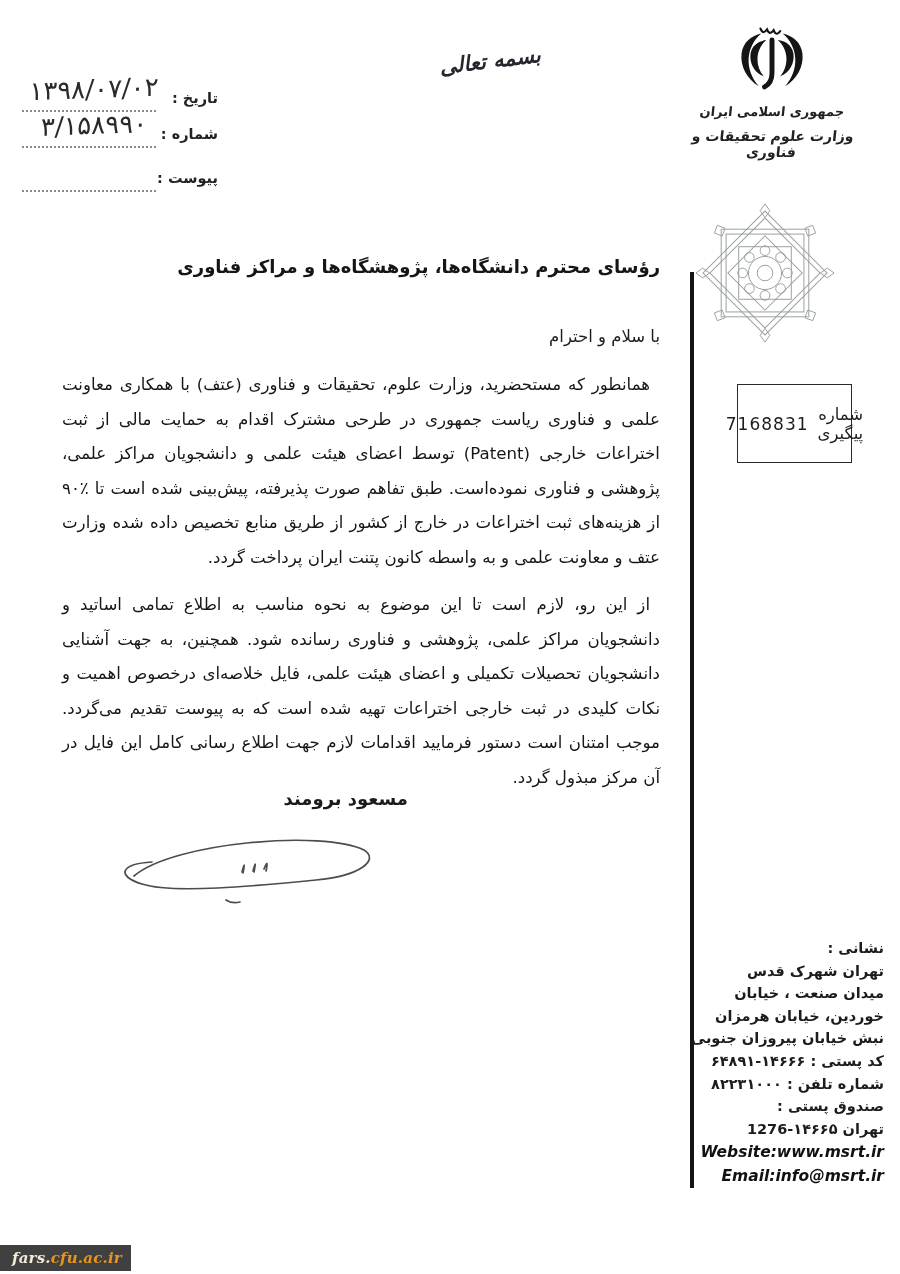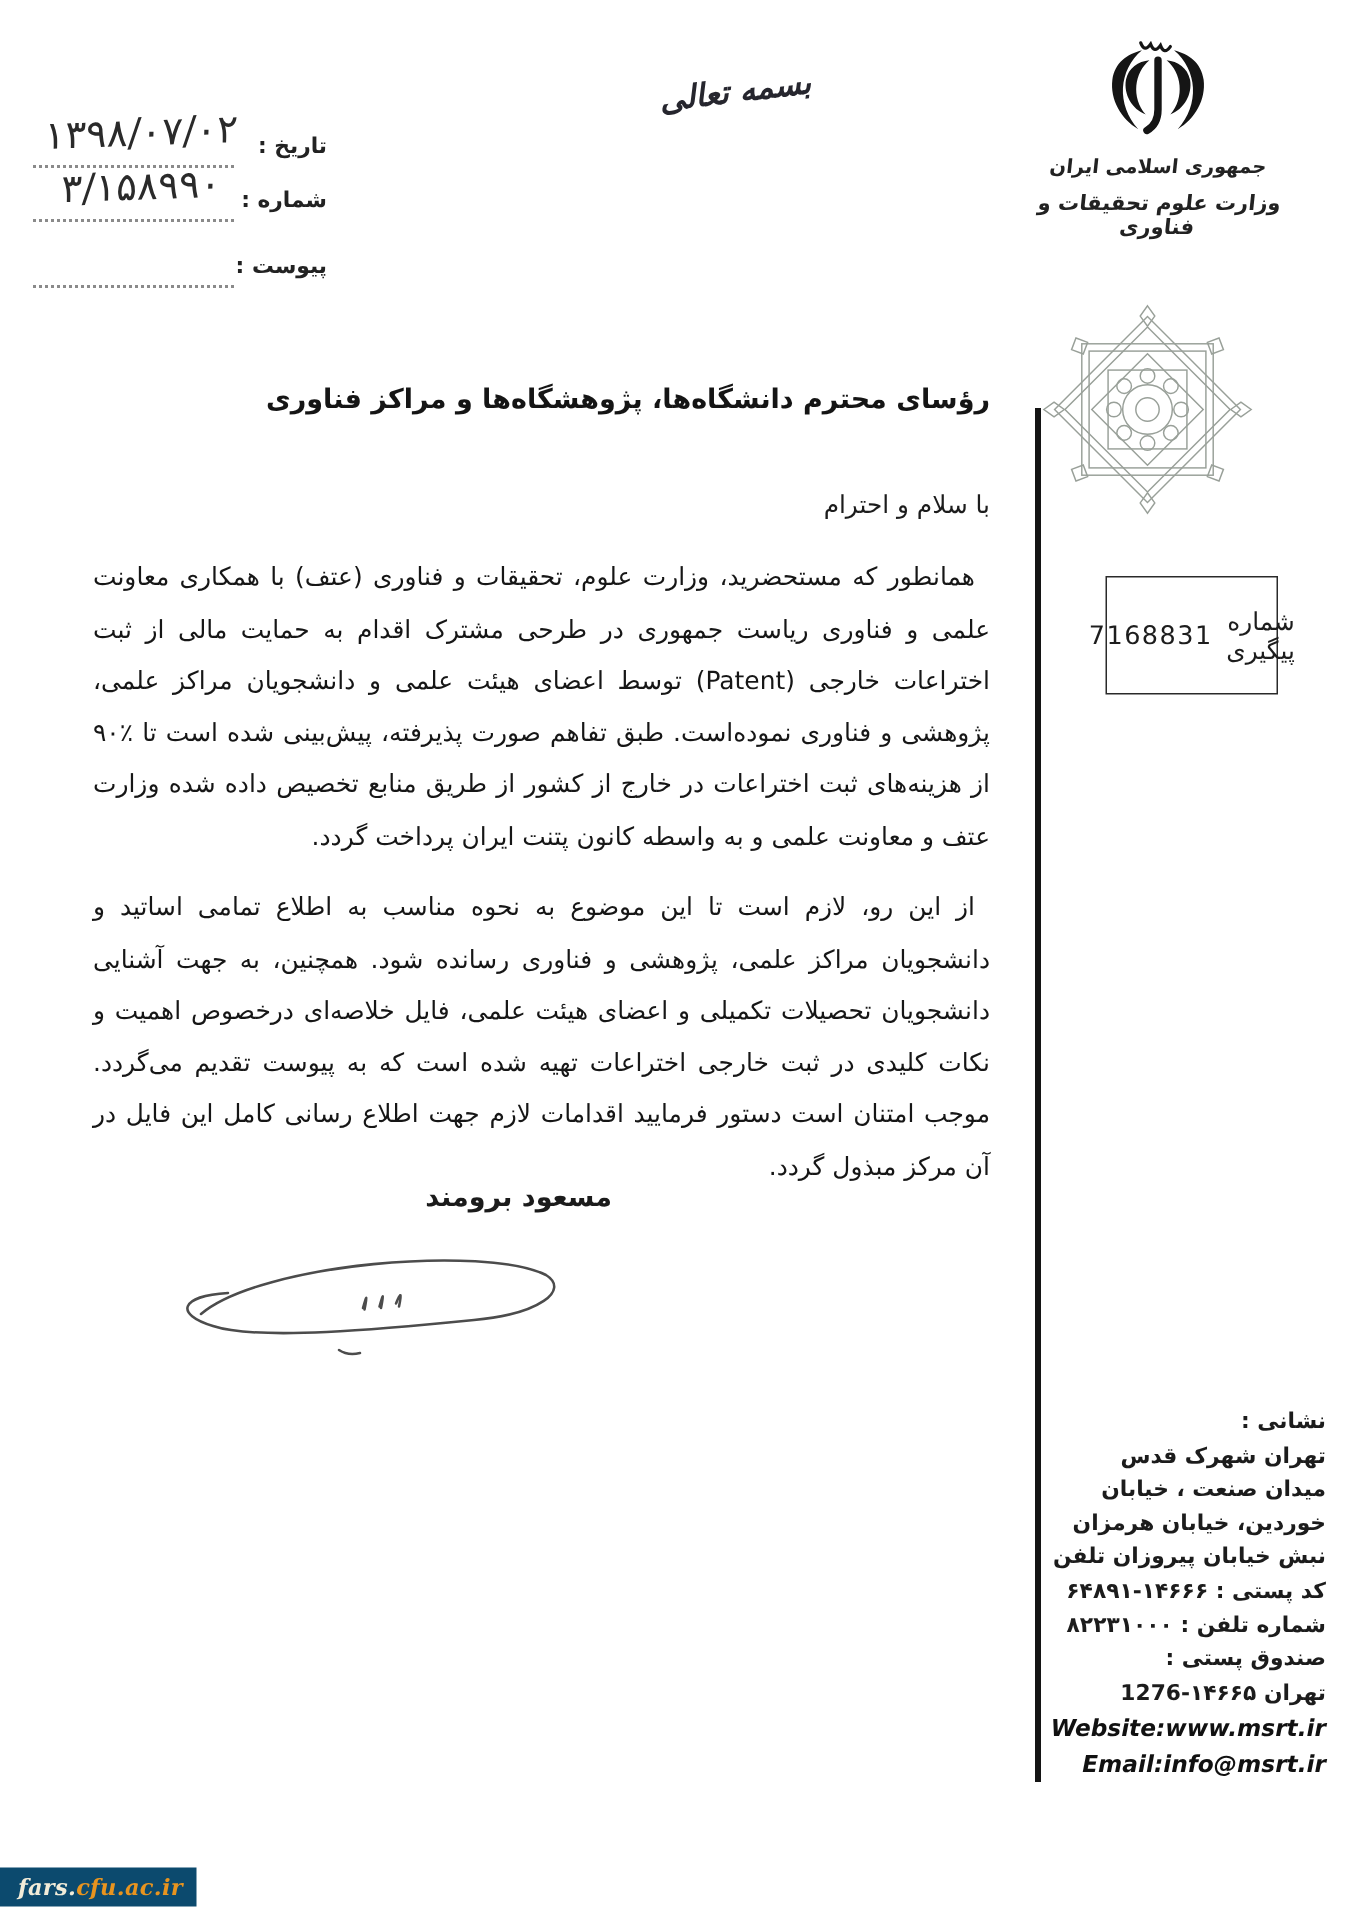--- a/index.html
+++ b/index.html
@@ -64,21 +64,21 @@
   .sig-scrawl { position:absolute; left:-12px; top:26px; z-index:2; }
 
   
   .footer { position:absolute; right:16px; top:937px; width:250px; text-align:right; direction:rtl; }
   .footer-line { font-size:14.5px; font-weight:bold; line-height:22.6px; color:#1c1c1c; }
   .footer-latin { direction:ltr; text-align:right; font-size:15.5px; font-weight:bold; font-style:italic; line-height:24px; color:#111; }
 
   
   .watermark {
     position:absolute; left:0; top:1245px; height:26px; padding:3px 9px 3px 12px;
-    background:#0c4a6e; display:flex; align-items:center;
+    background:#404040; display:flex; align-items:center;
     font-family:"DejaVu Serif", serif; font-weight:bold; font-style:italic;
     font-size:15px; direction:ltr; letter-spacing:0.2px;
   }
   .wm-prefix { color:#f2ecd9; }
   .wm-suffix { color:#e8941f; }
 </style>
 </head>
 <body>
 
 <div class="page">
@@ -177,21 +177,21 @@
         </g>
       </svg>
     </span>
   </div>
 
   <div class="footer">
     <div class="footer-line">نشانی :</div>
     <div class="footer-line">تهران شهرک قدس</div>
     <div class="footer-line">میدان صنعت ، خیابان</div>
     <div class="footer-line">خوردین، خیابان هرمزان</div>
-    <div class="footer-line">نبش خیابان پیروزان تلفن</div>
+    <div class="footer-line">نبش خیابان پیروزان جنوبی</div>
     <div class="footer-line">کد پستی : ۱۴۶۶۶-۶۴۸۹۱</div>
     <div class="footer-line">شماره تلفن : ۸۲۲۳۱۰۰۰</div>
     <div class="footer-line">صندوق پستی :</div>
     <div class="footer-line">تهران ۱۴۶۶۵-1276</div>
     <div class="footer-latin">Website:www.msrt.ir</div>
     <div class="footer-latin">Email:info@msrt.ir</div>
   </div>
 
   <div class="watermark">
     <span class="wm-prefix">fars.</span>

